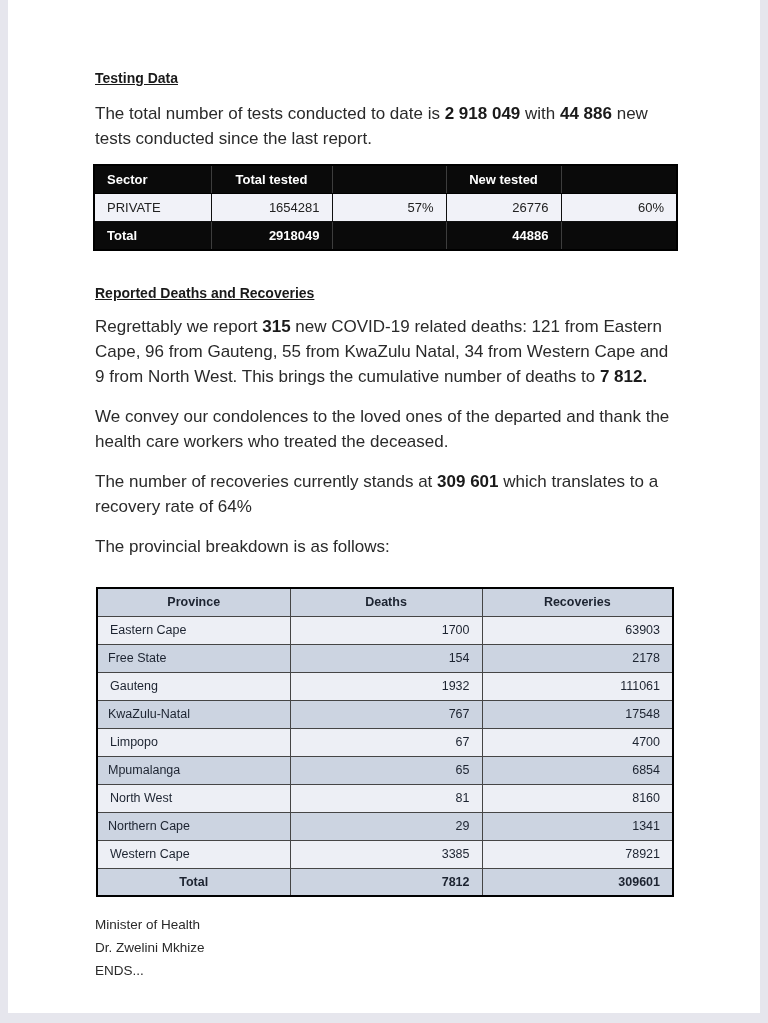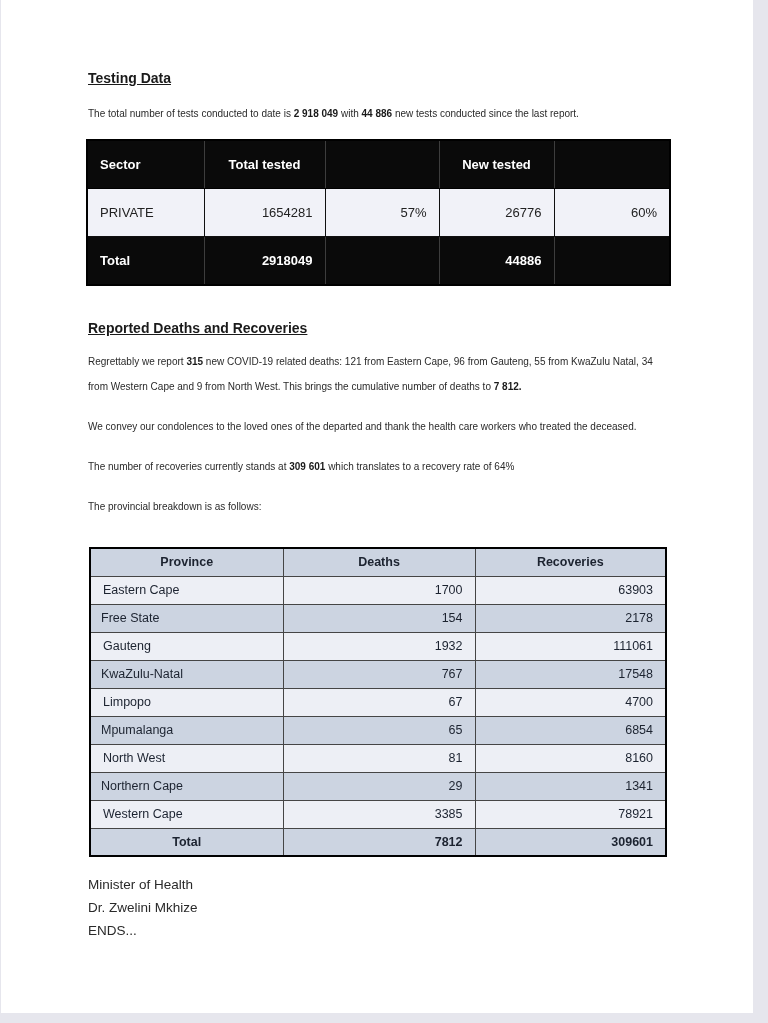--- a/index.html
+++ b/index.html
@@ -5,56 +5,56 @@
   html, body { margin:0; padding:0; }
   body {
     width:768px; height:1023px;
     background:#e6e6ed;
     font-family:"Liberation Sans", sans-serif;
     color:#222;
     overflow:hidden;
     position:relative;
   }
   .page {
-    position:absolute; left:1px; top:0;
+    position:absolute; left:8px; top:0;
     width:752px; height:1013px;
     background:#ffffff;
     box-sizing:border-box;
   }
   .content {
     padding:70px 0 0 87px;
   }
   .heading {
     margin:0;
     font-size:14px;
     font-weight:bold;
     text-decoration:underline;
     color:#1a1a1a;
   }
   .para {
     margin:15px 0 0 0;
     width:576px;
-    font-size:10px;
+    font-size:17px;
     line-height:25px;
     color:#2a2a2a;
   }
   .para b { font-weight:bold; color:#1a1a1a; }
 
   
   table.t1 {
     border-collapse:collapse;
     table-layout:fixed;
     width:583px;
     margin:13px 0 0 -2px;
     border:2px solid #000;
     font-size:13px;
   }
   .t1 th, .t1 td {
     height:28px;
-    padding:16px 12px;
+    padding:6px 12px;
     border:1px solid #101010;
     box-sizing:border-box;
     white-space:nowrap;
     overflow:hidden;
   }
   .t1 thead th {
     background:var(--t1-dark, #0a0a0a);
     color:#fff;
     font-weight:bold;
     text-align:center;

